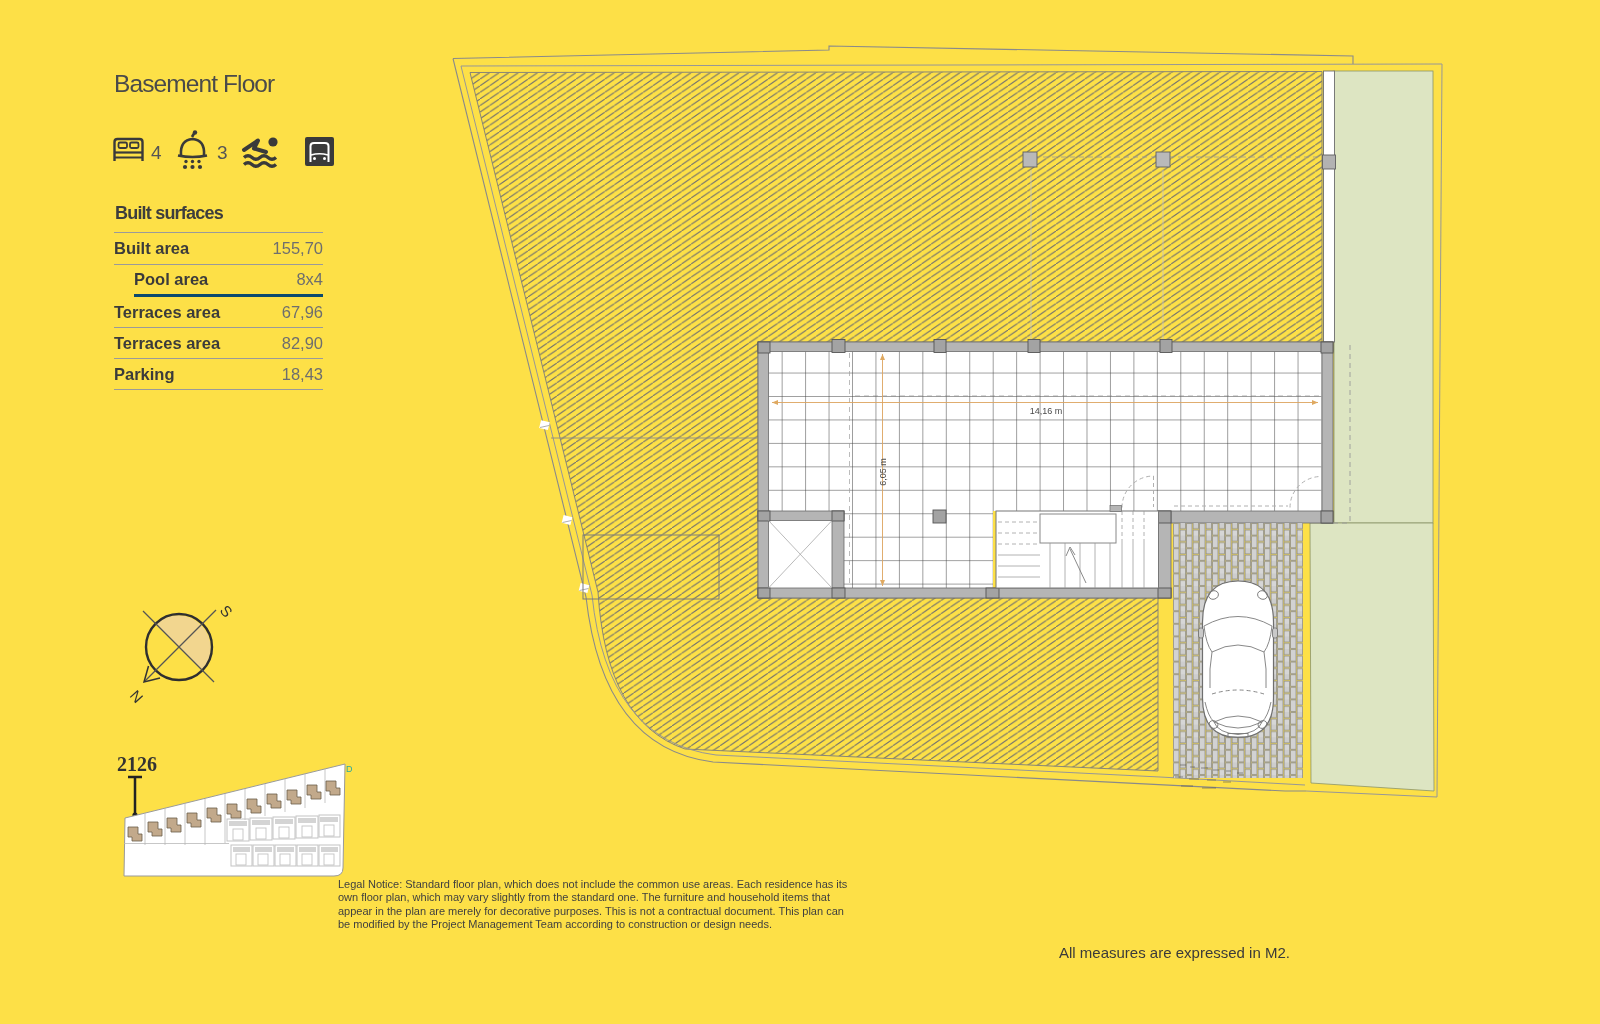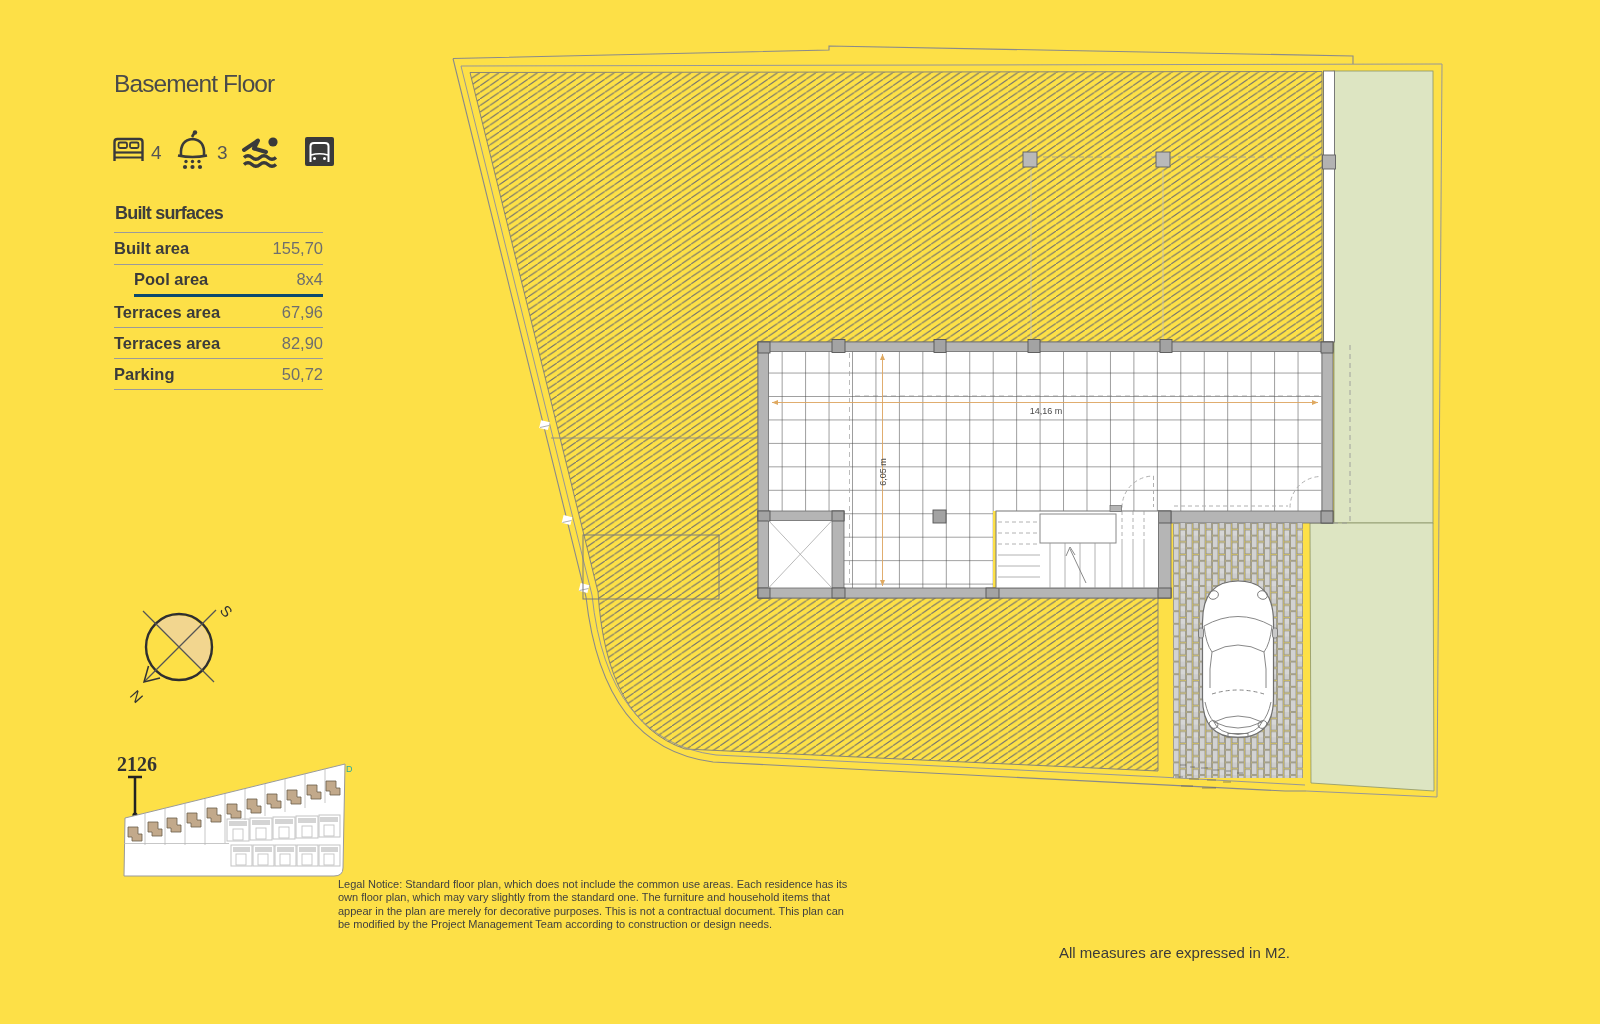--- a/index.html
+++ b/index.html
@@ -57,21 +57,21 @@
   </svg>
 
   <div class="abs" style="left:115px;top:203px;font-size:18px;font-weight:bold;color:#3d3d3d;letter-spacing:-0.8px;">Built surfaces</div>
 
   <div class="abs" style="left:114px;top:232px;width:209px;font-size:16.5px;color:#3b3b3b;">
     <div style="border-top:1px solid #9a9a9a;"></div>
     <div style="height:31px;line-height:31px;border-bottom:1px solid #9a9a9a;"><b>Built area</b><span style="float:right;color:#6e6e6e;font-weight:normal;">155,70</span></div>
     <div style="height:29px;line-height:29px;border-bottom:3px solid #0c4a6e;margin-left:20px;"><b>Pool area</b><span style="float:right;color:#6e6e6e;">8x4</span></div>
     <div style="height:30px;line-height:30px;border-bottom:1px solid #9a9a9a;"><b>Terraces area</b><span style="float:right;color:#6e6e6e;">67,96</span></div>
     <div style="height:30px;line-height:30px;border-bottom:1px solid #9a9a9a;"><b>Terraces area</b><span style="float:right;color:#6e6e6e;">82,90</span></div>
-    <div style="height:30px;line-height:30px;border-bottom:1px solid #9a9a9a;"><b>Parking</b><span style="float:right;color:#6e6e6e;">50,72</span></div>
+    <div style="height:30px;line-height:30px;border-bottom:1px solid #9a9a9a;"><b>Parking</b><span style="float:right;color:#6e6e6e;">18,43</span></div>
   </div>
 
   <div class="abs" style="left:338px;top:878px;font-size:11px;line-height:13.3px;color:#3f3f3f;white-space:nowrap;">
 Legal Notice: Standard floor plan, which does not include the common use areas. Each residence has its<br>
 own floor plan, which may vary slightly from the standard one. The furniture and household items that<br>
 appear in the plan are merely for decorative purposes. This is not a contractual document. This plan can<br>
 be modified by the Project Management Team according to construction or design needs.
   </div>
   <div class="abs" style="left:1019px;top:944px;font-size:15px;color:#3a3a3a;margin-left:40px;">All measures are expressed in M2.</div>
 

